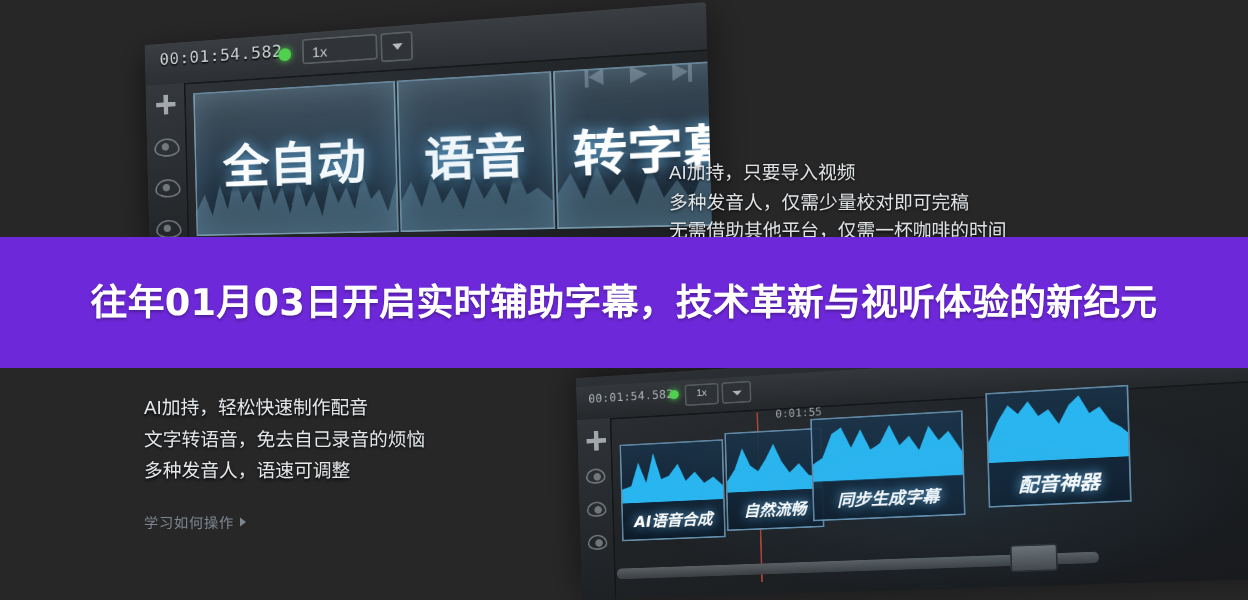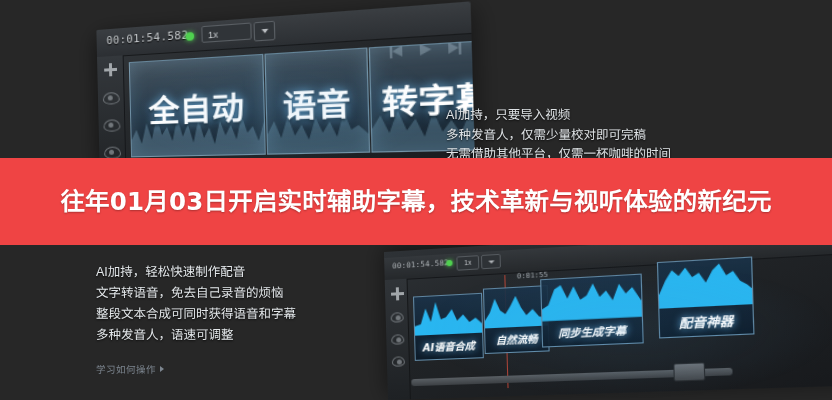--- a/index.html
+++ b/index.html
@@ -119,21 +119,21 @@
   }
   #top-features .fl{
     color:#dfe3e6;font-size:12.5px;line-height:19.5px;white-space:nowrap;
     text-shadow:0 1px 2px rgba(0,0,0,.8);
   }
   #top-features .fl.dim{color:#c4cfd8;opacity:.9;}
 
   
   #title-banner{
     position:absolute;left:0;top:158px;width:832px;height:87px;
-    background:#ef4444;
+    background:#6d28d9;
     display:flex;align-items:center;justify-content:center;
     z-index:40;
   }
   #title-banner h1{
     margin:0;padding:0 26px;
     color:#ffffff;font-size:24.5px;line-height:33px;font-weight:700;
     text-align:center;letter-spacing:.2px;
     font-family:"DejaVu Sans","Liberation Sans",sans-serif;
     text-shadow:0 1px 2px rgba(0,0,0,.28);
   }
@@ -296,21 +296,20 @@
     <div class="fl">无需借助其他平台，仅需一杯咖啡的时间</div>
   </div>
 
   <div id="title-banner">
     <h1>往年01月03日开启实时辅助字幕，技术革新与视听体验的新纪元</h1>
   </div>
 
   <div id="bottom-features">
     <div class="fl">AI加持，轻松快速制作配音</div>
     <div class="fl">文字转语音，免去自己录音的烦恼</div>
-    <div class="fl">整段文本合成可同时获得语音和字幕</div>
     <div class="fl">多种发音人，语速可调整</div>
     <div id="learn-link">
       <span>学习如何操作</span>
       <span class="chev"></span>
     </div>
   </div>
 
   <div id="bot-editor" class="panel">
 
     <div class="topbar2"></div>

